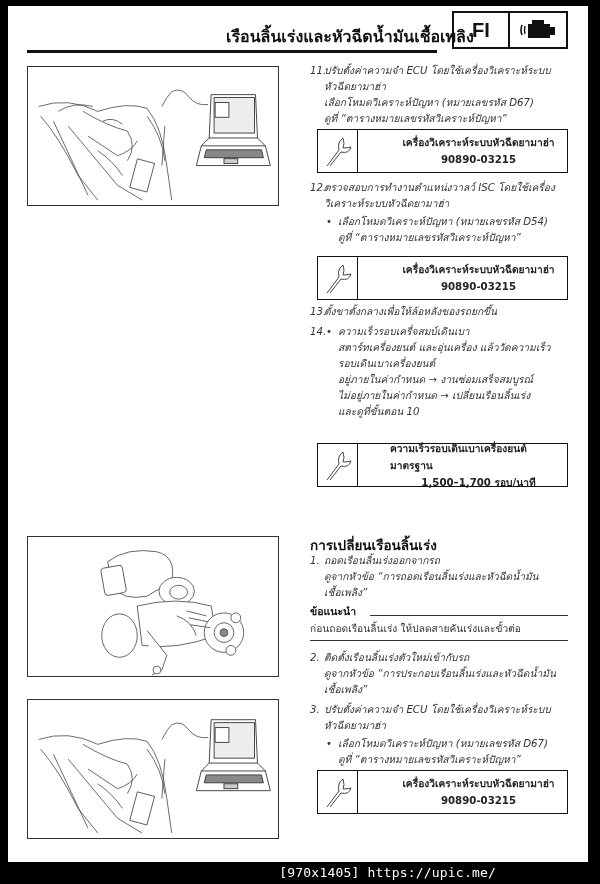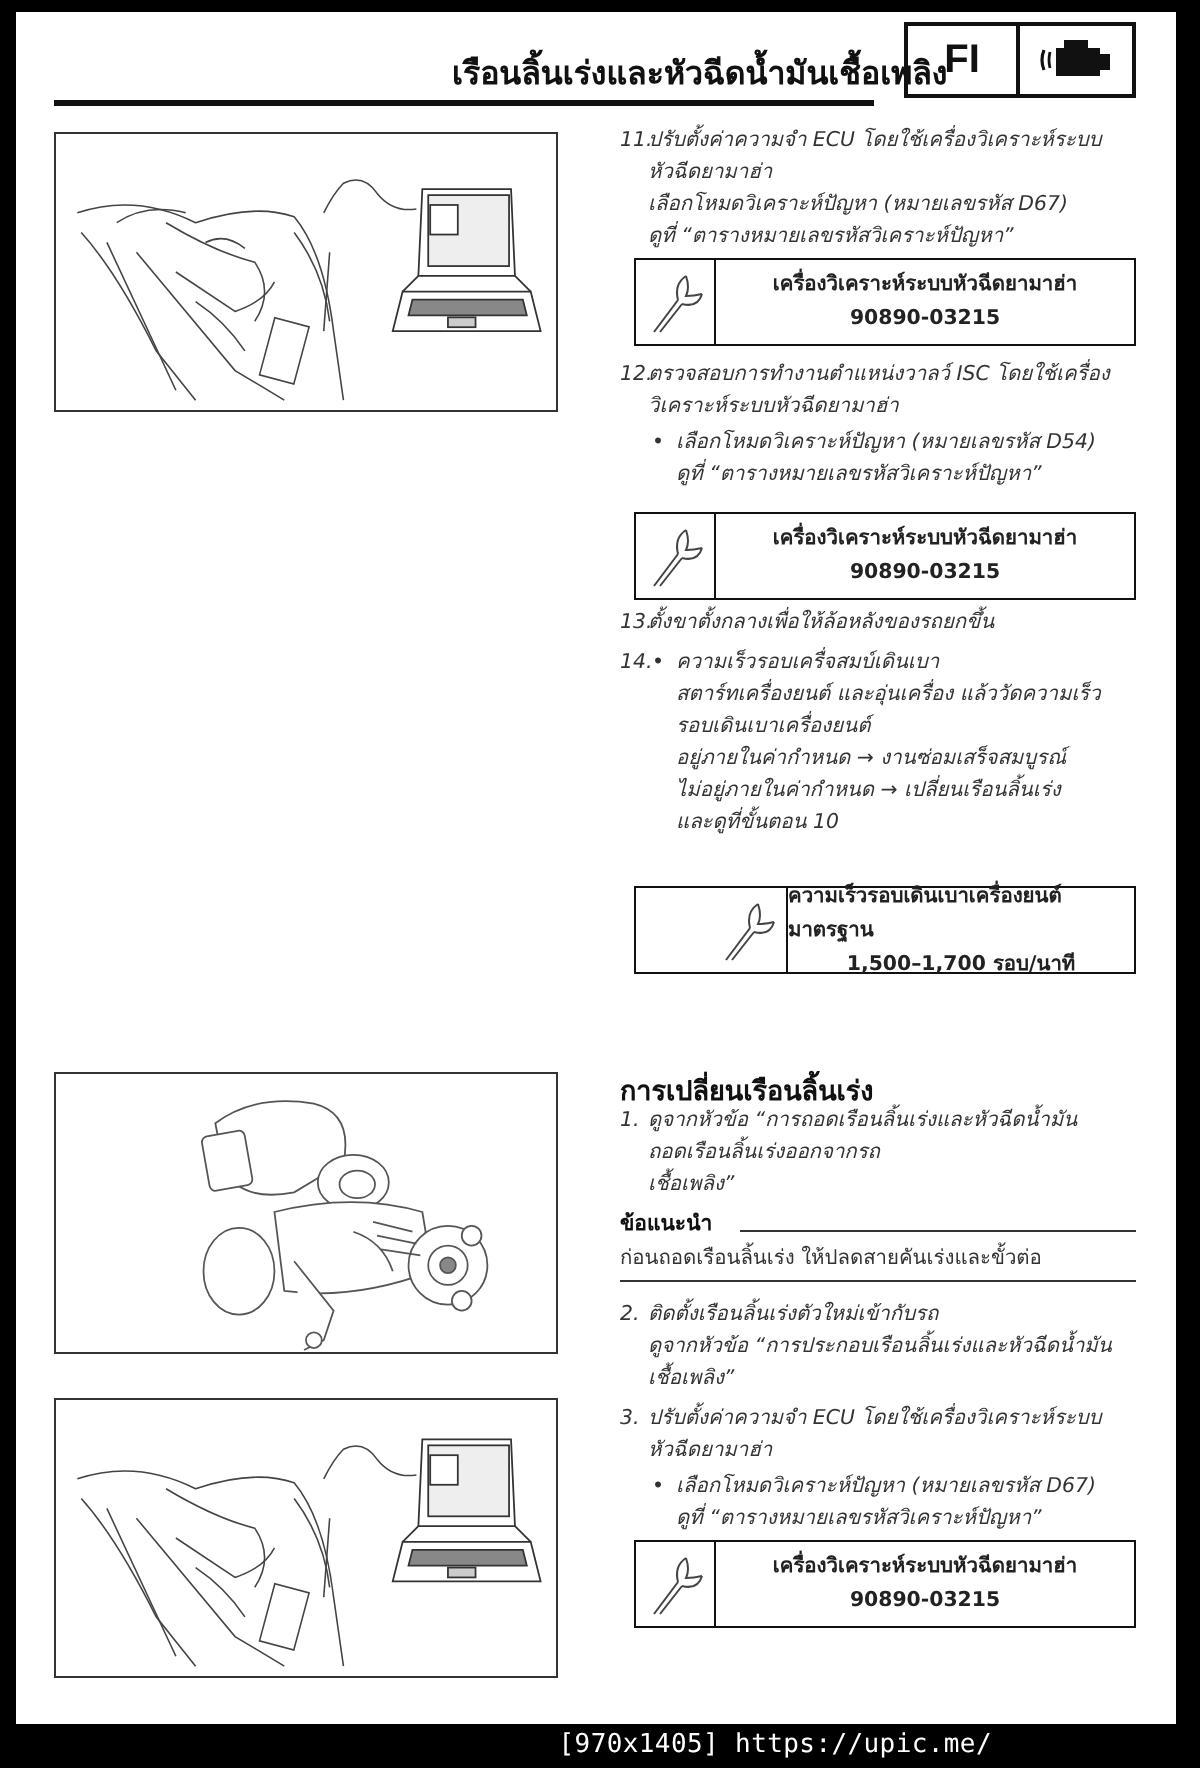--- a/index.html
+++ b/index.html
@@ -45,21 +45,21 @@
   .col {
     position: absolute; left: 302px; width: 258px; font-size: 10.2px; line-height: 16px; color: #333;
   }
   .step { position: relative; padding-left: 14px; margin-bottom: 4px; font-style: italic; }
   .step .num { position: absolute; left: 0; top: 0; }
   .bullet { position: relative; padding-left: 14px; margin-top: 2px; }
   .bullet::before { content: "•"; position: absolute; left: 2px; top: 0; }
 
   .toolbox {
     position: absolute; left: 309px; width: 251px; height: 44px;
-    border: 1.6px solid #111; display: flex; background: #fff;
+    border: 1.6px solid #111; display: flex; background: #fff; gap: 32px;
   }
   .toolbox .tb-icon {
     width: 40px; border-right: 1.6px solid #111; display: flex; align-items: center; justify-content: center;
   }
   .toolbox .tb-text {
     flex: 1; display: flex; flex-direction: column; align-items: center; justify-content: center;
     font-size: 10.2px; font-weight: bold; color: #222; line-height: 17px;
   }
   .section-title {
     position: absolute; left: 302px; top: 528px; font-size: 13.5px; font-weight: bold; color: #111;
@@ -193,21 +193,21 @@
         <div>ความเร็วรอบเครื่จสมบ์เดินเบา</div>
         <div>สตาร์ทเครื่องยนต์ และอุ่นเครื่อง แล้ววัดความเร็ว</div>
         <div>รอบเดินเบาเครื่องยนต์</div>
         <div>อยู่ภายในค่ากำหนด → งานซ่อมเสร็จสมบูรณ์</div>
         <div>ไม่อยู่ภายในค่ากำหนด → เปลี่ยนเรือนลิ้นเร่ง</div>
         <div>และดูที่ขั้นตอน 10</div>
       </div>
     </div>
   </div>
 
-  <div class="toolbox" style="top:437px;padding-left:36px;">
+  <div class="toolbox" style="top:437px;">
     <div class="tb-icon">
       <svg width="30" height="34" viewBox="0 0 30 34">
           <g stroke="#444" stroke-width="1" fill="none">
             <path d="M4 32 L16 16"></path>
             <path d="M7 32 L18 18"></path>
             <path d="M16 16 Q14 8 20 4 M18 18 Q26 20 28 13"></path>
             <path d="M20 4 Q22 10 20 14 Q24 14 28 13"></path>
           </g>
         </svg>
     </div>
@@ -215,22 +215,22 @@
       <div>ความเร็วรอบเดินเบาเครื่องยนต์มาตรฐาน</div>
       <div>1,500–1,700 รอบ/นาที</div>
     </div>
   </div>
 
   <div class="section-title">การเปลี่ยนเรือนลิ้นเร่ง</div>
 
   <div class="col" style="top:547px;">
     <div class="step">
       <span class="num">1.</span>
+      <div>ถอดเรือนลิ้นเร่งออกจากรถ</div>
       <div>ดูจากหัวข้อ “การถอดเรือนลิ้นเร่งและหัวฉีดน้ำมัน</div>
-      <div>ถอดเรือนลิ้นเร่งออกจากรถ</div>
       <div>เชื้อเพลิง”</div>
     </div>
   </div>
 
   <div class="note-head">ข้อแนะนำ</div>
   <div class="note-rule-top"></div>
   <div class="note-body">ก่อนถอดเรือนลิ้นเร่ง ให้ปลดสายคันเร่งและขั้วต่อ</div>
   <div class="note-rule-bottom"></div>
 
   <div class="col" style="top:644px;">

